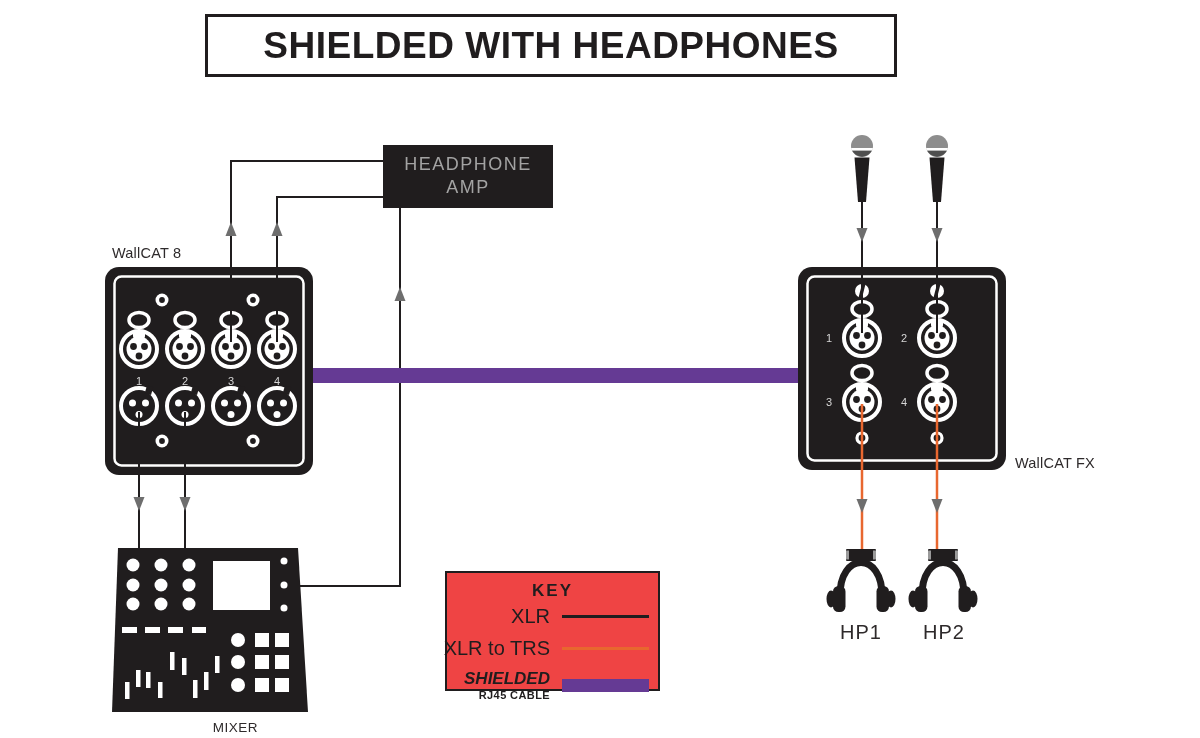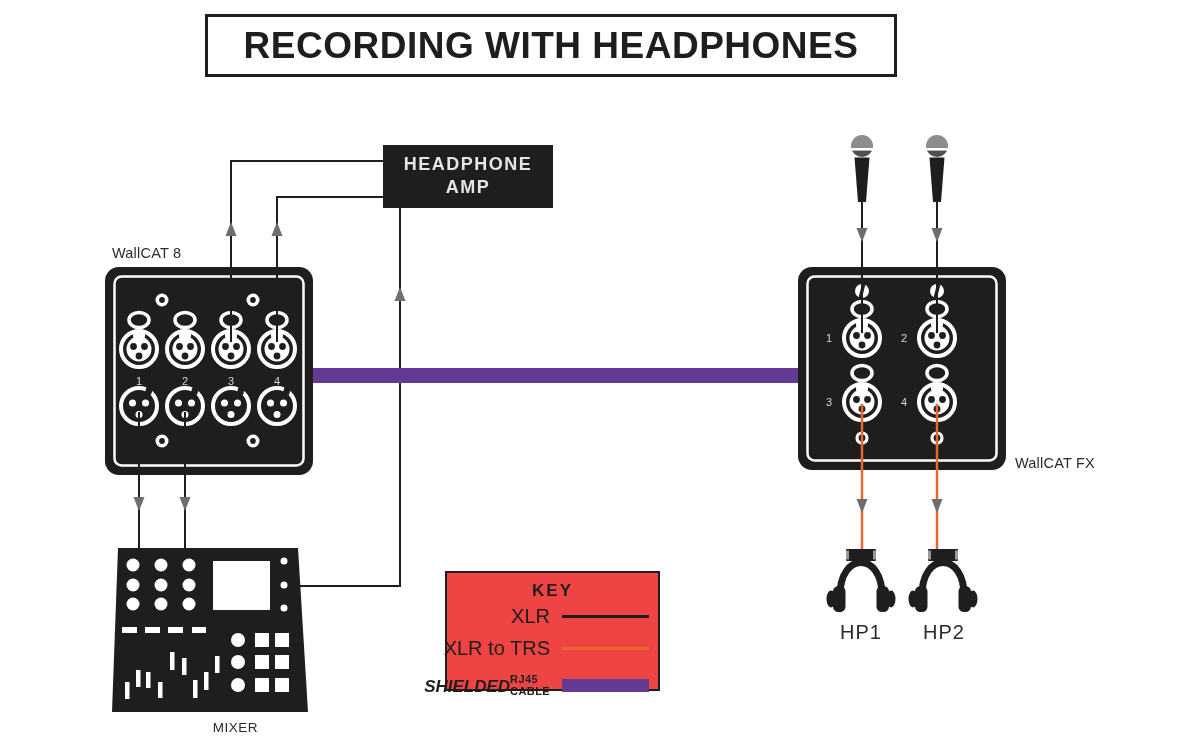--- a/index.html
+++ b/index.html
@@ -27,35 +27,35 @@
   .portnum{fill:#d6d6d6;font-size:11px;font-family:"Liberation Sans",sans-serif}
 
   
   .title-box{left:205px;top:14px;width:692px;height:63px;border:3px solid var(--device-black);
     display:flex;align-items:center;justify-content:center;background:#fff}
   .title-box span{font-size:37px;font-weight:800;letter-spacing:.5px;color:var(--device-black)}
 
   
   .amp-box{left:383px;top:145px;width:170px;height:63px;background:var(--device-black);
     display:flex;flex-direction:column;align-items:center;justify-content:center;gap:3px}
-  .amp-box span{color:#e5e5e5;font-size:18px;font-weight:700;letter-spacing:1.5px;line-height:1.1}
+  .amp-box span{color:#a3a3a3;font-size:18px;font-weight:400;letter-spacing:1.5px;line-height:1.1}
 
   
   .dev-label{font-size:14.5px;color:#2e2a2b;letter-spacing:.2px}
   .hp-label{font-size:20px;font-weight:400;color:#2e2a2b;letter-spacing:1px;width:56px;text-align:center}
 
   
   .key-box{left:445px;top:571px;width:215px;height:120px;border:2px solid var(--device-black);background:#ef4444}
   .key-title{margin-top:8px;text-align:center;font-size:17px;font-weight:800;letter-spacing:2px;color:var(--device-black)}
   .key-row{display:flex;align-items:center;justify-content:flex-end;padding-right:9px;gap:12px}
   .key-row.r1{margin-top:6px;height:26px}
   .key-row.r2{margin-top:2px;height:26px}
   .key-row.r3{margin-top:4px;height:40px}
   .key-label{font-size:20px;font-weight:500;color:var(--device-black);white-space:nowrap}
-  .key-label-stack{display:flex;flex-direction:row;align-items:flex-end}
+  .key-label-stack{display:flex;flex-direction:column;align-items:flex-end}
   .key-shielded{font-size:17px;font-weight:700;font-style:italic;color:var(--device-black)}
   .key-rj45{font-size:11px;font-weight:800;letter-spacing:.4px;color:var(--device-black)}
   .sw{width:87px;flex:0 0 87px}
   .sw-thin-orange{height:3px;background:var(--xlr-trs-orange)}
   .sw-thin-black{height:3px;background:var(--device-black)}
   .sw-thick-purple{height:13px;background:var(--shielded-rj45-purple)}
 </style>
 </head>
 <body>
 
@@ -228,21 +228,21 @@
       <polygon class="arrow" points="139,511 133.5,497 144.5,497"></polygon>
       <polygon class="arrow" points="185,511 179.5,497 190.5,497"></polygon>
       <polygon class="arrow" points="862,242 856.5,228 867.5,228"></polygon>
       <polygon class="arrow" points="937,242 931.5,228 942.5,228"></polygon>
       <polygon class="arrow" points="862,513 856.5,499 867.5,499"></polygon>
       <polygon class="arrow" points="937,513 931.5,499 942.5,499"></polygon>
     </g>
   </svg>
 
   <div class="abs title-box">
-    <span>RECORDING WITH HEADPHONES</span>
+    <span>SHIELDED WITH HEADPHONES</span>
   </div>
 
   <div class="abs amp-box">
     <span>HEADPHONE</span>
     <span>AMP</span>
   </div>
 
   <div class="abs dev-label" style="left:112px;top:245px">WallCAT 8</div>
   <div class="abs dev-label" style="left:1015px;top:455px">WallCAT FX</div>
   <div class="abs dev-label" style="left:158px;top:720px;width:100px;text-align:right;font-size:13.5px;letter-spacing:.5px">MIXER</div>

